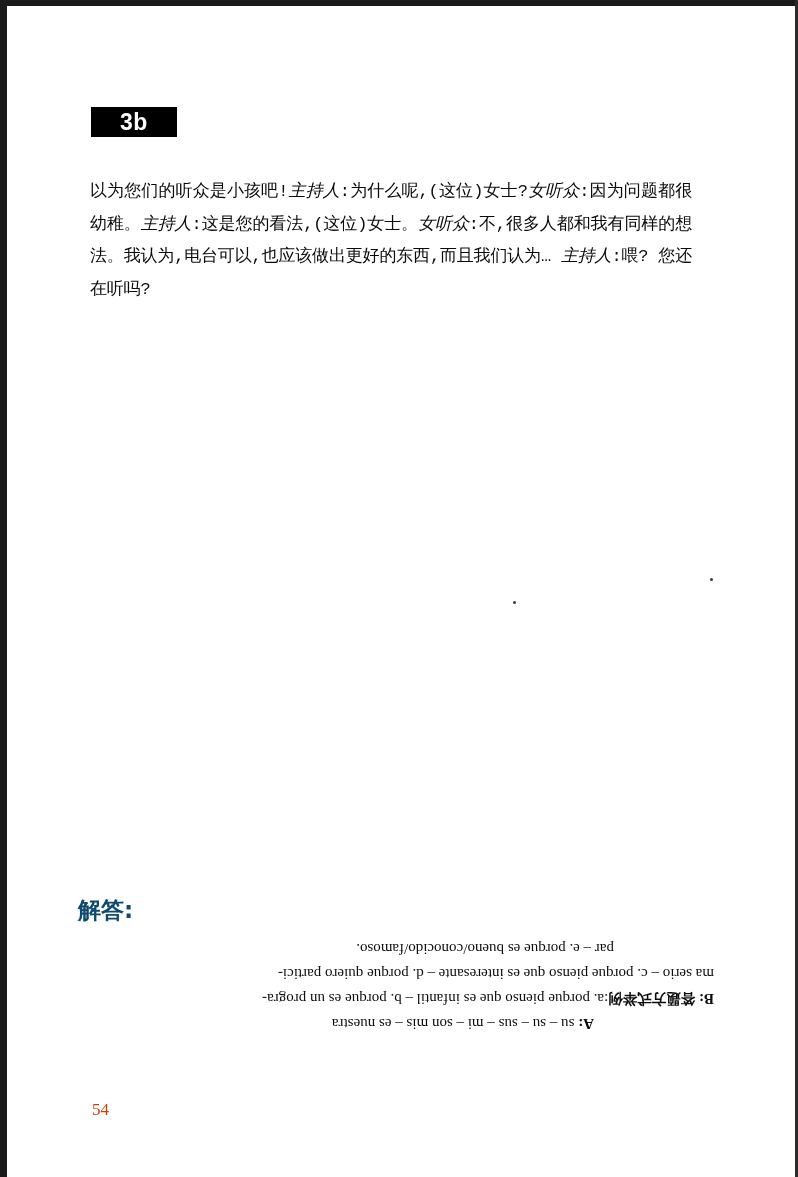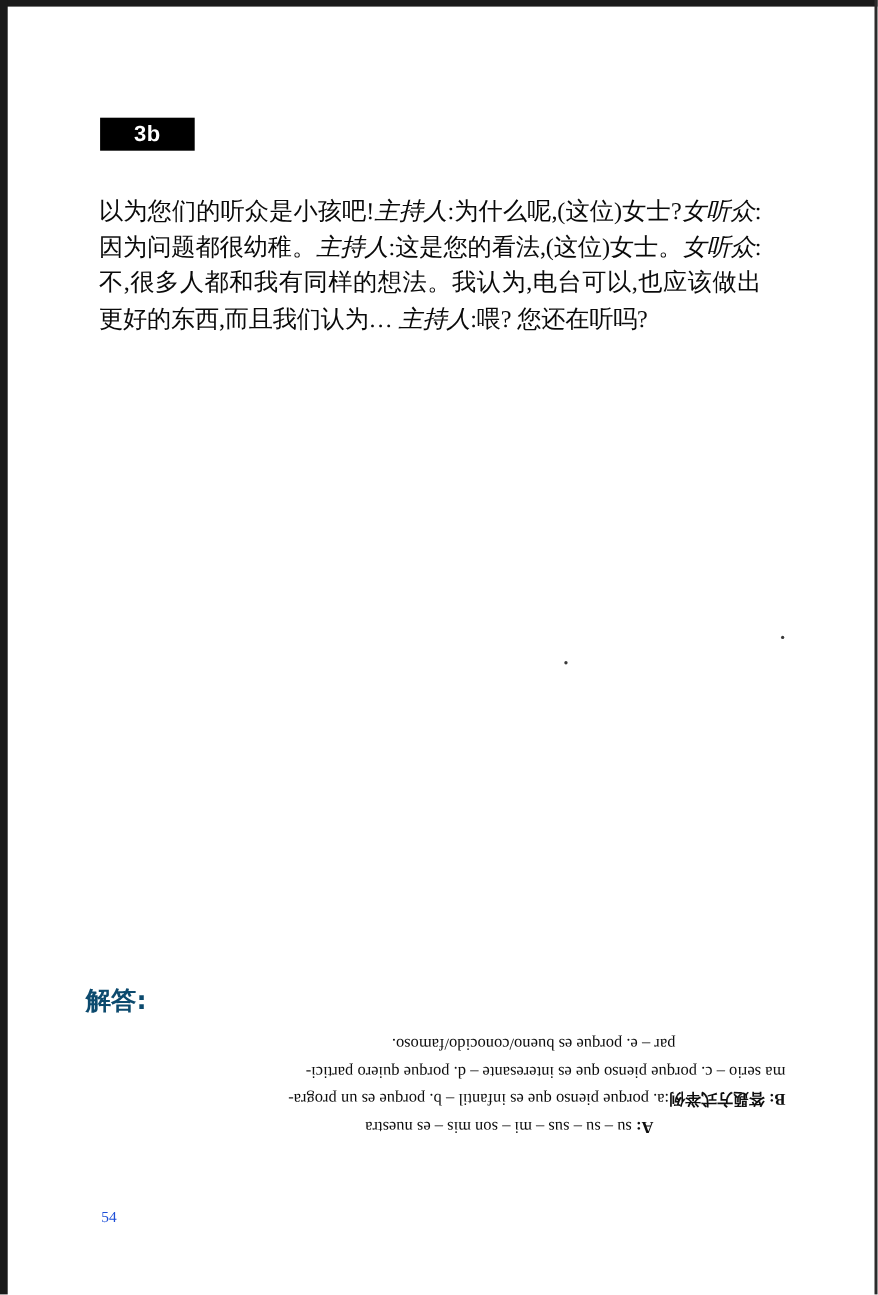--- a/index.html
+++ b/index.html
@@ -50,34 +50,34 @@
   .section-tag {
     position: absolute;
     left: 91px;
     top: 107px;
     width: 86px;
     height: 30px;
     background: #000000;
     color: #ffffff;
     font-family: "Liberation Sans", "DejaVu Sans", sans-serif;
     font-weight: bold;
-    font-size: 20px;
+    font-size: 23px;
     line-height: 30px;
     text-align: center;
     letter-spacing: 0.5px;
   }
 
   
   .body-text {
     position: absolute;
     left: 90px;
     top: 176px;
     width: 602px;
-    font-family: Liberation Serif, serif;
-    font-size: 22px;
+    font-family: Liberation Mono, monospace;
+    font-size: 17px;
     line-height: 32.5px;
     letter-spacing: -0.2px;
     text-align: justify;
     color: #0a0a0a;
   }
   .body-text .speaker {
     font-style: italic;
   }
 
   
@@ -121,22 +121,22 @@
   .ak-line-b { text-align: left; padding-left: 0px; }
   .ak-line-c { text-align: left; padding-left: 0px; }
   .ak-line-d { text-align: left; padding-left: 100px; }
 
   
   .page-number {
     position: absolute;
     left: 92px;
     top: 1100px;
     font-family: "Liberation Serif", "DejaVu Serif", serif;
-    font-size: 14px;
-    color: #1d4ed8;
+    font-size: 17px;
+    color: #c2410c;
   }
 
   
   .speck {
     position: absolute;
     background: #3a3a3a;
     border-radius: 50%;
   }
   .speck-1 { left: 513px; top: 601px; width: 3px; height: 3px; }
   .speck-2 { left: 710px; top: 578px; width: 3px; height: 3px; }

